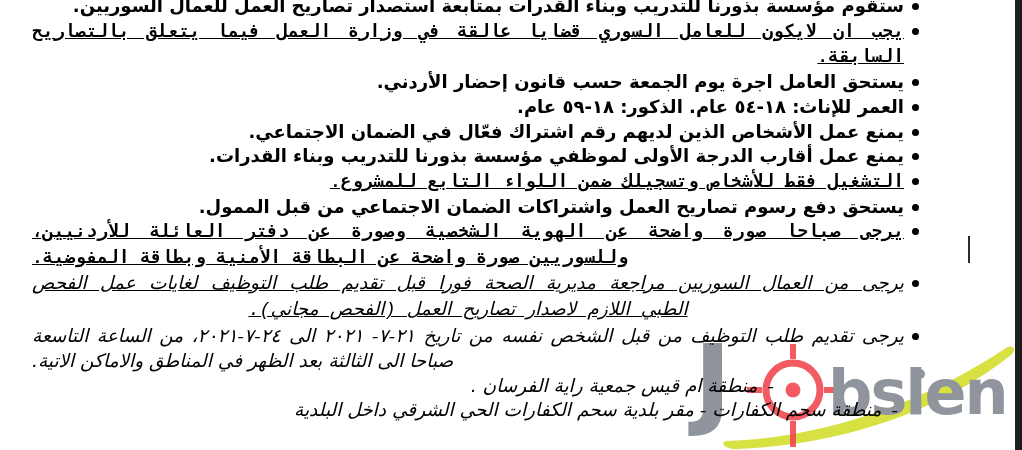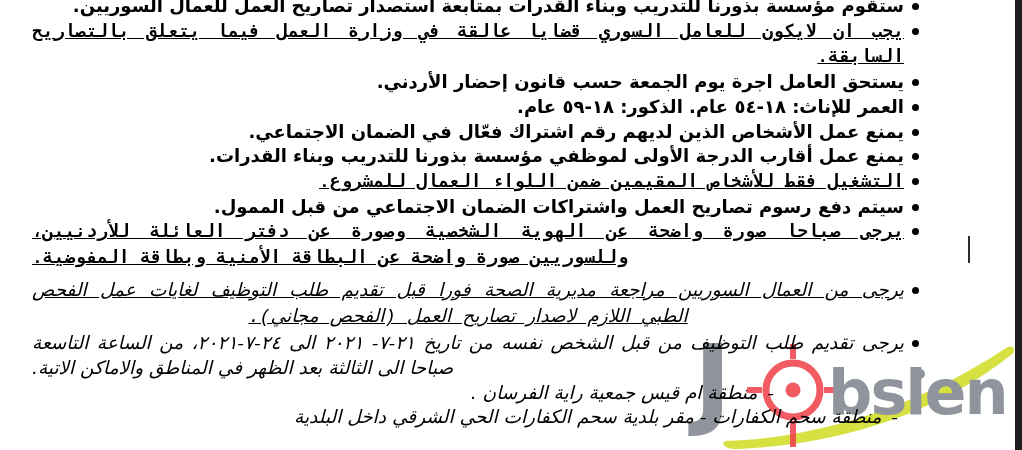--- a/index.html
+++ b/index.html
@@ -16,21 +16,21 @@
     text-align:justify;text-align-last:right;
   }
   .doc li:not(.sub)::before{
     content:"";position:absolute;right:-15px;top:9px;width:7px;height:7px;border-radius:50%;background:#000;
   }
   .doc li.u .txt{text-decoration:underline;font-family:Liberation Mono, monospace;}
   .doc li.it{font-weight:400;font-style:italic;font-size:18.5px;}
   .doc li.sub{margin-right:130px;text-align:left;text-align-last:right;}
   .doc li.sub-wide{margin-right:6px;}
   .doc li.last-left{text-align-last:left;}
-  .doc li.last-center{text-align-last:center;margin-top:7px;}
+  .doc li.last-center{text-align-last:center;}
   .doc .marker{padding-left:10px;}
   
   .caret{position:absolute;left:968px;top:236px;width:2px;height:27px;background:#2b2b2b;z-index:3;}
   
   .watermark{position:absolute;left:692px;top:336px;width:330px;height:114px;z-index:1;opacity:.95;}
   .watermark svg{position:absolute;left:0;top:0;}
   .logo-letter{position:absolute;color:#8b8f97;font-weight:700;font-family:"DejaVu Sans",sans-serif;}
   .logo-j{left:2px;top:-4px;font-size:100px;line-height:100px;}
   .logo-rest{left:136px;top:26px;font-size:62px;line-height:62px;letter-spacing:-2px;}
 </style>
@@ -60,22 +60,22 @@
   </div>
 
   <div class="doc">
     <ul>
         <li><span class="txt">ستقوم مؤسسة بذورنا للتدريب وبناء القدرات بمتابعة استصدار تصاريح العمل للعمال السوريين.</span></li>
         <li class="u"><span class="txt">يجب ان لايكون للعامل السوري قضايا عالقة في وزارة العمل فيما يتعلق بالتصاريح السابقة.</span></li>
         <li><span class="txt">يستحق العامل اجرة يوم الجمعة حسب قانون إحضار الأردني.</span></li>
         <li><span class="txt">العمر للإناث: ١٨-٥٤ عام. الذكور: ١٨-٥٩ عام.</span></li>
         <li><span class="txt">يمنع عمل الأشخاص الذين لديهم رقم اشتراك فعّال في الضمان الاجتماعي.</span></li>
         <li><span class="txt">يمنع عمل أقارب الدرجة الأولى لموظفي مؤسسة بذورنا للتدريب وبناء القدرات.</span></li>
-        <li class="u"><span class="txt">التشغيل فقط للأشخاص المقيمين ضمن اللواء العمال للمشروع.</span></li>
-        <li><span class="txt">سيتم دفع رسوم تصاريح العمل واشتراكات الضمان الاجتماعي من قبل الممول.</span></li>
+        <li class="u"><span class="txt">التشغيل فقط للأشخاص وتسجيلك ضمن اللواء التابع للمشروع.</span></li>
+        <li><span class="txt">يستحق دفع رسوم تصاريح العمل واشتراكات الضمان الاجتماعي من قبل الممول.</span></li>
         <li class="u last-left"><span class="txt">يرجى صباحا صورة واضحة عن الهوية الشخصية وصورة عن دفتر العائلة للأردنيين، وللسوريين صورة واضحة عن البطاقة الأمنية وبطاقة المفوضية.</span></li>
         <li class="u it last-center"><span class="txt">يرجى من العمال السوريين مراجعة مديرية الصحة فورا قبل تقديم طلب التوظيف لغايات عمل الفحص الطبي اللازم لاصدار تصاريح العمل (الفحص مجاني).</span></li>
         <li class="it last-left"><span class="txt">يرجى تقديم طلب التوظيف من قبل الشخص نفسه من تاريخ ٢١-٧- ٢٠٢١ الى ٢٤-٧-٢٠٢١، من الساعة التاسعة صباحا الى الثالثة بعد الظهر في المناطق والاماكن الاتية.</span></li>
         <li class="it sub"><span class="marker">-</span><span class="txt">منطقة ام قيس جمعية راية الفرسان .</span></li>
         <li class="it sub sub-wide"><span class="marker">-</span><span class="txt">منطقة سحم الكفارات - مقر بلدية سحم الكفارات الحي الشرقي داخل البلدية</span></li>
       </ul>
   </div>
 
   <div class="caret"></div>
 

